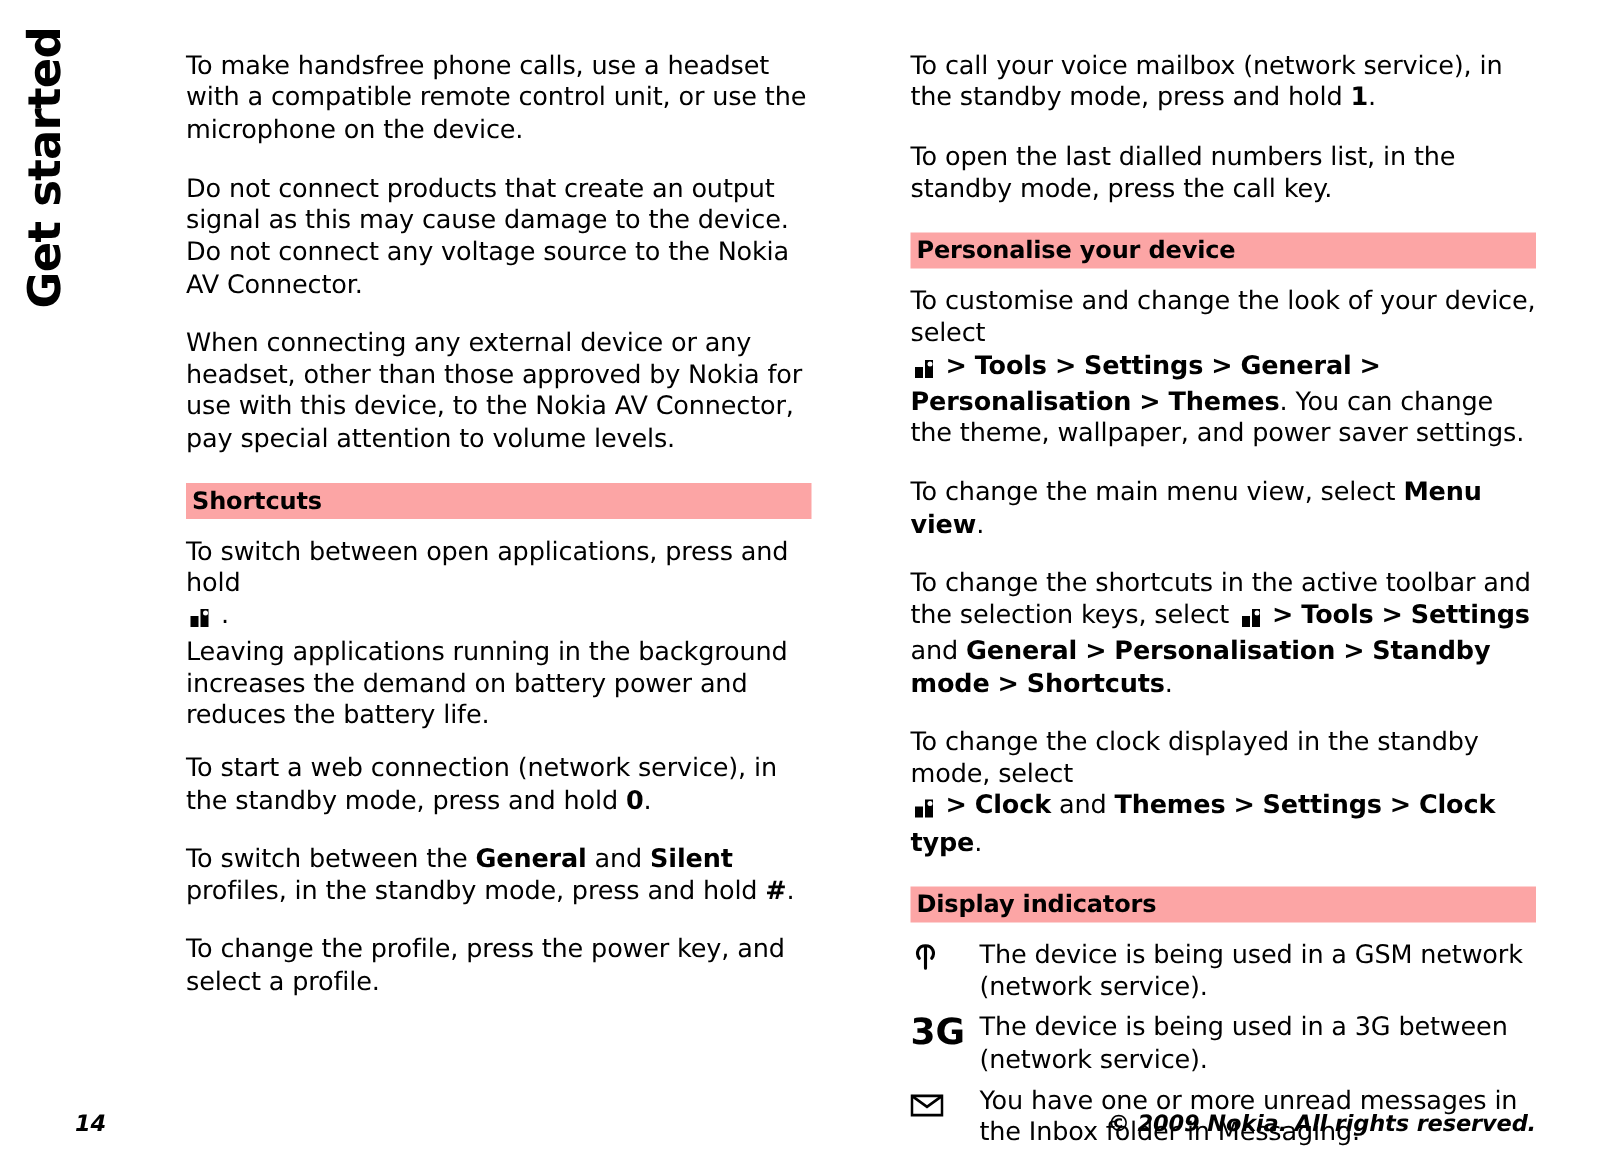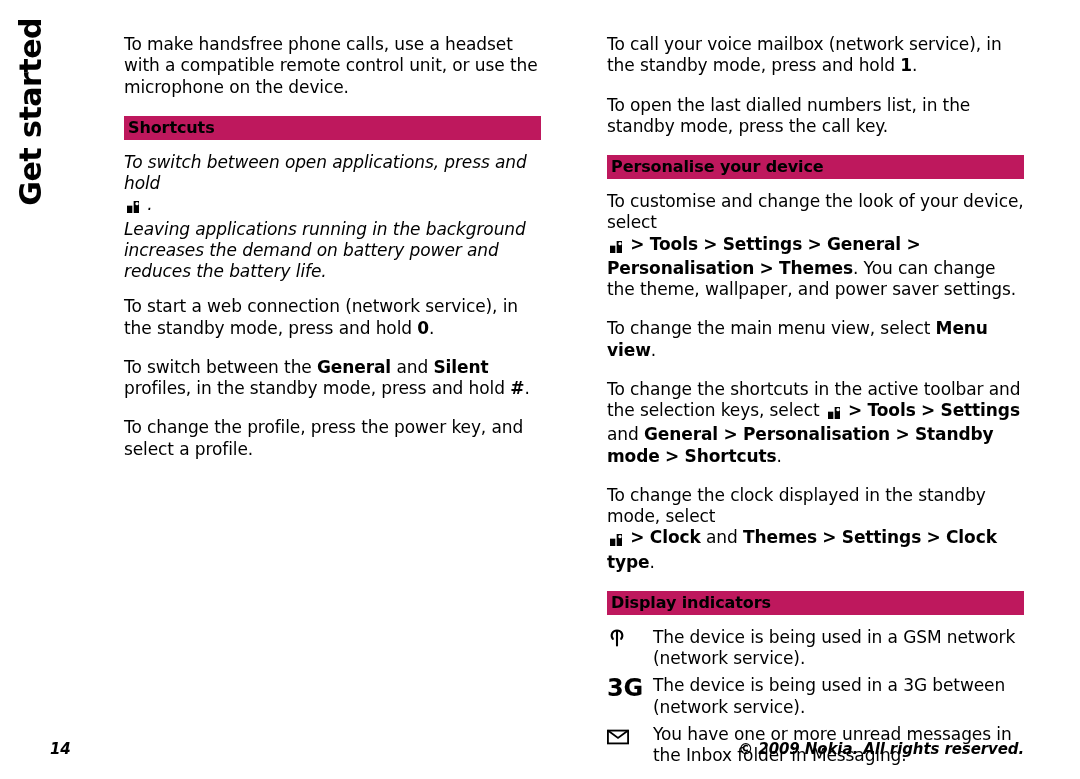--- a/index.html
+++ b/index.html
@@ -38,23 +38,23 @@
   }
   .col {
     width: 452px;
     display: flex;
     flex-direction: column;
     margin-left: 32px;
   }
   .para {
     margin: 0 0 18px 0;
   }
-  .para.tight { margin-bottom: 14px; font-style: italic; }
+  .para.tight { margin-bottom: 14px; }
   .section-head {
-    background: #be185d;
+    background: #fca5a5;
     font-weight: 700;
     padding: 2px 6px 2px 4px;
     margin: 0 0 12px 0;
     font-size: 16px;
   }
   b, .bold { font-weight: 700; }
   .icon-inline {
     display: inline-block;
     vertical-align: -3px;
     width: 18px;
@@ -107,20 +107,22 @@
 
 <div class="page">
 
   <div class="side-title">Get started</div>
 
   <div class="columns">
 
     <div class="col">
 
       <p class="para">To make handsfree phone calls, use a headset with a compatible remote control unit, or use the microphone on the device.</p>
+      <p class="para">Do not connect products that create an output signal as this may cause damage to the device. Do not connect any voltage source to the Nokia AV Connector.</p>
+      <p class="para">When connecting any external device or any headset, other than those approved by Nokia for use with this device, to the Nokia AV Connector, pay special attention to volume levels.</p>
 
       <div class="section-head">Shortcuts</div>
 
       <p class="para tight">
         <span>To switch between open applications, press and hold</span><br>
         <span class="icon-inline">
           <svg class="home-icon" viewBox="0 0 24 24">
               <rect x="3" y="10" width="8" height="11" fill="#000"></rect>
               <rect x="13" y="3" width="8" height="18" fill="#000"></rect>
               <circle cx="18" cy="7" r="2.5" fill="#fff"></circle>

